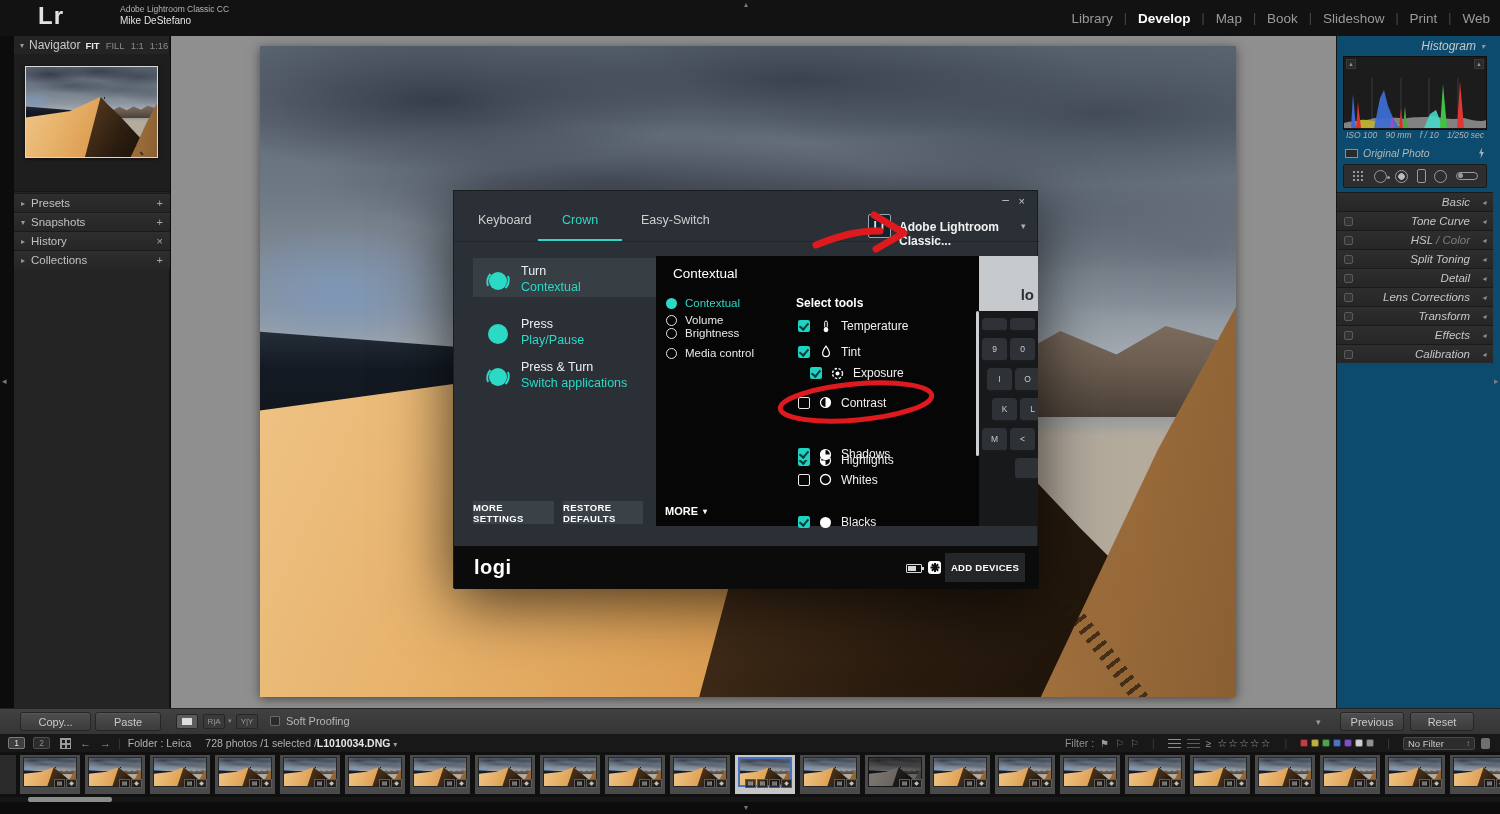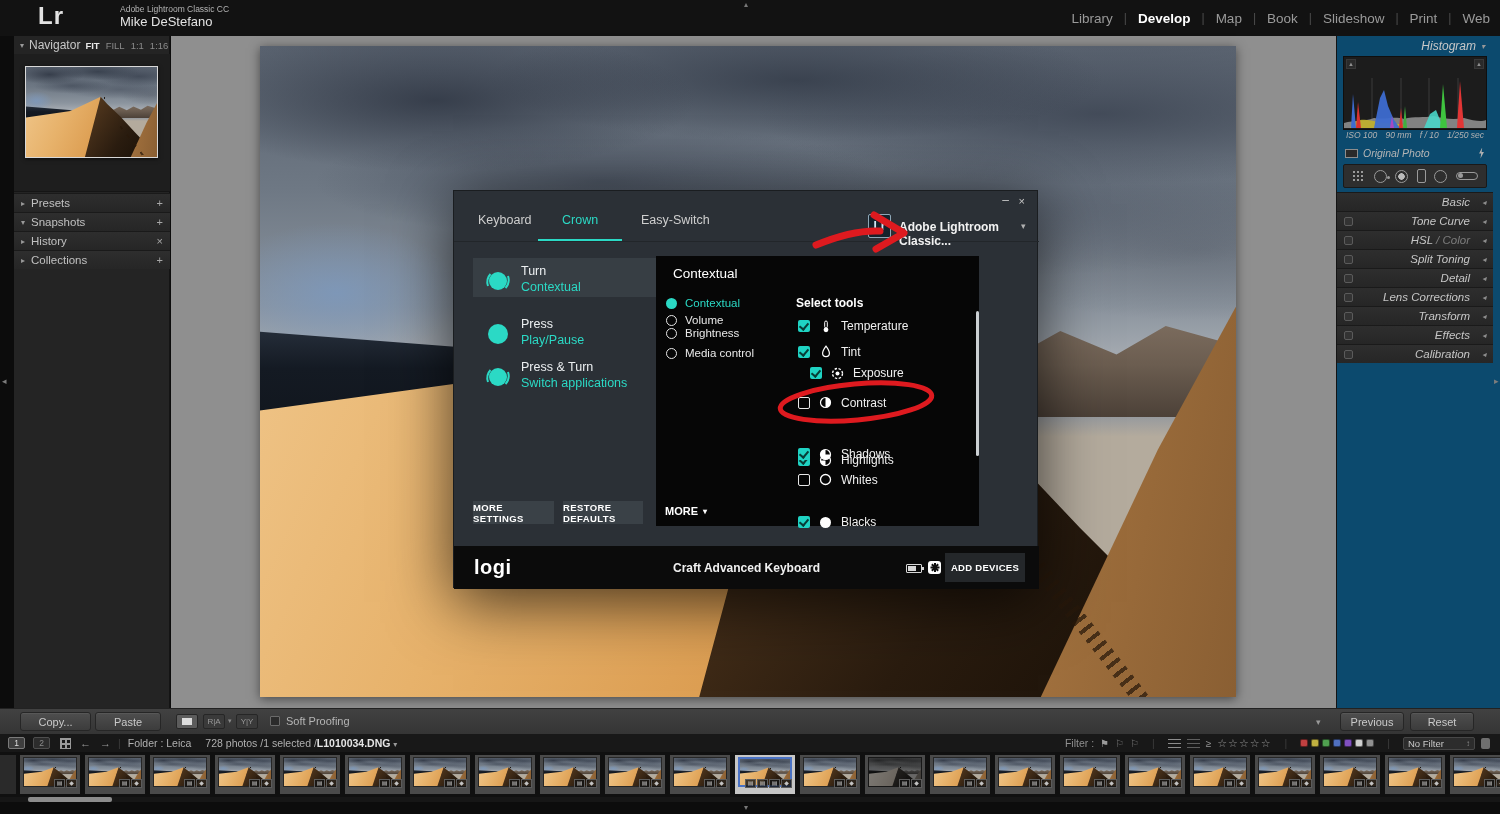--- a/index.html
+++ b/index.html
@@ -6,21 +6,21 @@
   *{box-sizing:border-box;}
   #root{position:relative;width:1500px;height:814px;background:#0c0c0c;overflow:hidden;
         font-family:"Liberation Sans",sans-serif;-webkit-user-select:none;user-select:none;color:#ccc;}
   .abs{position:absolute;}
 
   
   #topbar{left:0;top:0;width:1500px;height:36px;background:#121212;}
   #lr-logo{left:38px;top:2px;font-size:24px;font-weight:bold;color:#e2e2e2;letter-spacing:1px;}
   #id-plate{left:120px;top:5px;line-height:1.15;}
   #id-title{font-size:8.5px;color:#b5b5b5;}
-  #id-user{font-size:13px;color:#e3e3e3;}
+  #id-user{font-size:10px;color:#e3e3e3;}
   #module-picker{right:10px;top:0;height:36px;display:flex;align-items:center;gap:11px;font-size:13.5px;}
   #module-picker .mod{color:#9a9a9a;cursor:pointer;}
   #module-picker .mod.active{color:#fff;font-weight:bold;}
   #module-picker .mod-sep{color:#4c4c4c;font-size:12px;}
   .edge-caret{color:#7d7d7d;font-size:9px;}
 
   
   #left-panel{left:14px;top:36px;width:156px;height:672px;background:#242424;border-right:1px solid #141414;}
   #right-panel{left:1336px;top:36px;width:184px;height:672px;background:#0c4a6e;border-left:1px solid #141414;font-style:italic;}
   .panel-hdr{position:relative;height:18px;font-size:12px;color:#c8c8c8;display:flex;align-items:center;padding:0 6px;gap:5px;}
@@ -813,20 +813,36 @@
               <path d="M5 20 A 12 12 0 0 1 7.5 8" stroke="#2bd9c5" stroke-width="2" fill="none"></path>
               <path d="M25 10 A 12 12 0 0 1 22.5 22" stroke="#2bd9c5" stroke-width="2" fill="none"></path>
             </svg></div>
           <div class="crown-title">Press &amp; Turn</div>
           <div class="crown-sub">Switch applications</div>
         </div>
       </div>
     <div class="dlg-btn" style="left:19px;width:81px;">MORE SETTINGS</div>
     <div class="dlg-btn" style="left:109px;width:80px;">RESTORE DEFAULTS</div>
 
+    <div class="abs" id="kb-area">
+      <div id="kb-top">lo</div>
+      <div id="kb-keys">
+          <div class="kb-key" style="left: 3px; top: 62px; width: 25px; height: 14px;"></div>
+          <div class="kb-key" style="left: 31px; top: 62px; width: 25px; height: 14px;"></div>
+          <div class="kb-key" style="left: 3px; top: 82px; width: 25px; height: 24px;">9</div>
+          <div class="kb-key" style="left: 31px; top: 82px; width: 25px; height: 24px;">0</div>
+          <div class="kb-key" style="left: 8px; top: 112px; width: 25px; height: 24px;">I</div>
+          <div class="kb-key" style="left: 36px; top: 112px; width: 25px; height: 24px;">O</div>
+          <div class="kb-key" style="left: 13px; top: 142px; width: 25px; height: 24px;">K</div>
+          <div class="kb-key" style="left: 41px; top: 142px; width: 25px; height: 24px;">L</div>
+          <div class="kb-key" style="left: 3px; top: 172px; width: 25px; height: 24px;">M</div>
+          <div class="kb-key" style="left: 31px; top: 172px; width: 25px; height: 24px;">&lt;</div>
+          <div class="kb-key" style="left: 36px; top: 202px; width: 25px; height: 22px;"></div>
+        </div>
+    </div>
 
     <div class="abs" id="flyout">
       <div class="abs" id="fly-title">Contextual</div>
       <div id="mode-list">
           <div class="mode-row sel" style="top: 41px;">
             <span class="radio"></span>
             <span>Contextual</span>
           </div>
           <div class="mode-row" style="top: 58px;">
             <span class="radio"></span>
@@ -930,21 +946,20 @@
 
     <svg class="abs annot" style="left:348px;top:8px;" width="120" height="58">
       <path d="M14 46 C 38 36, 58 31, 78 32" stroke="#de1a1f" stroke-width="7" fill="none" stroke-linecap="round"></path>
       <path d="M72 16 L102 34 L74 50" stroke="#de1a1f" stroke-width="7" fill="none" stroke-linejoin="round" stroke-linecap="round"></path>
     </svg>
     <svg class="abs annot" style="left:316px;top:186px;" width="175" height="52">
       <ellipse cx="86" cy="25" rx="76" ry="18" fill="none" stroke="#de1a1f" stroke-width="5" transform="rotate(-5 86 25)"></ellipse>
     </svg>
 
     <div class="abs" id="dlg-footer">
-      <span id="device-name">Craft Advanced Keyboard</span>
       <span id="logi-brand">logi</span>
       <span id="battery">
           <span class="lvl"></span>
         </span>
       <span id="flower">
           <i></i>
           <i style="transform:rotate(45deg);"></i>
           <i style="transform:rotate(90deg);"></i>
           <i style="transform:rotate(135deg);"></i>
         </span>

